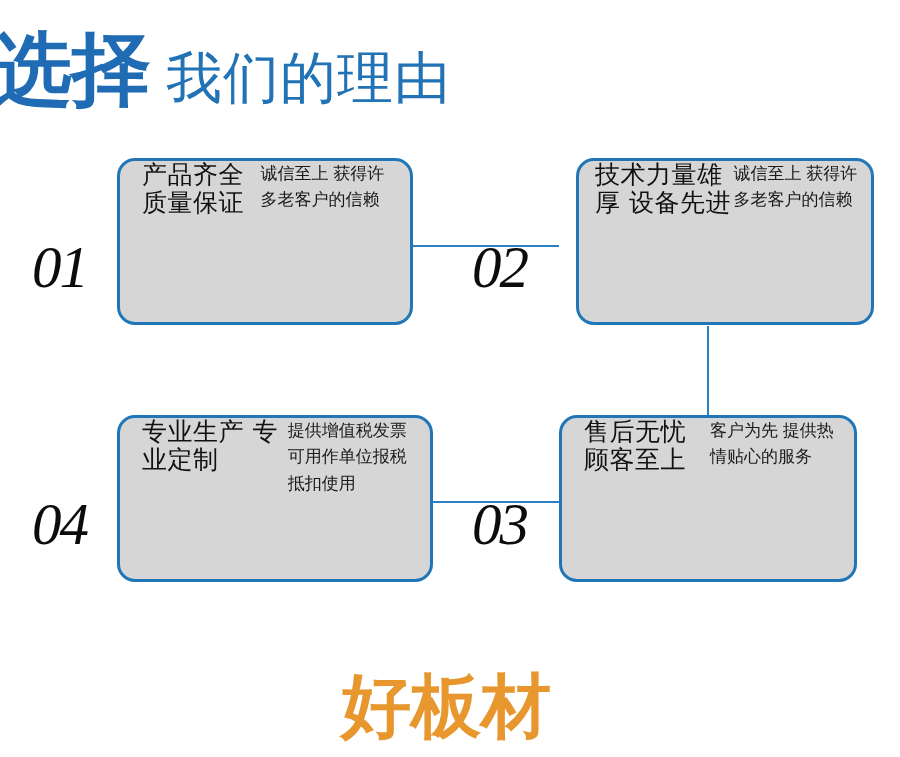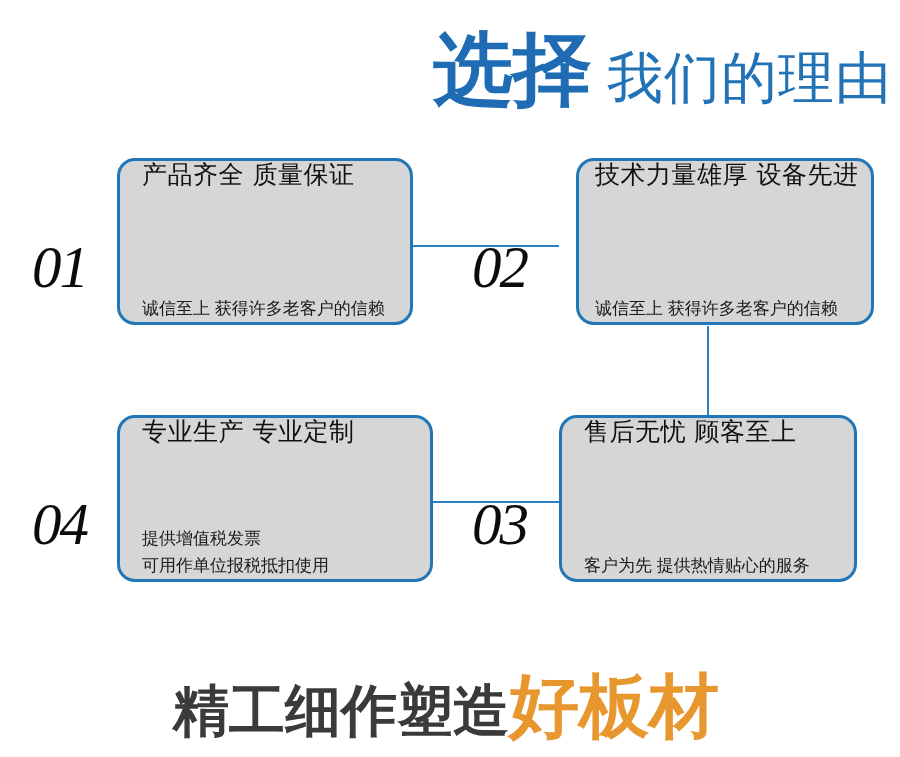--- a/index.html
+++ b/index.html
@@ -17,21 +17,21 @@
 
   
   .header {
     position: absolute;
     left: 0;
     top: 0;
     width: 900px;
     height: 140px;
     display: flex;
     align-items: center;
-    justify-content: flex-end;
+    justify-content: flex-start;
   }
   .header-inner {
     display: flex;
     align-items: baseline;
     transform: translateX(-8px);
   }
   .header-strong {
     font-size: 80px;
     font-weight: 700;
     color: #1f6cb4;
@@ -82,22 +82,22 @@
     border-radius: 18px;
     padding: 0;
   }
   .card-body {
     position: absolute;
     left: 0;
     right: 0;
     top: 0;
     bottom: 0;
     display: flex;
-    flex-direction: column;
-    justify-content: space-between;
+    flex-direction: row;
+    justify-content: flex-start;
   }
   .card-title {
     color: #111111;
     font-size: 25px;
     font-weight: 400;
     letter-spacing: 0.5px;
     line-height: 1.1;
     margin: 0 0 12px 0;
     font-family: "DejaVu Sans", "Liberation Sans", sans-serif;
   }
@@ -212,16 +212,15 @@
 <div class="card" id="card-03">
   <div class="card-body">
     <div class="card-title">售后无忧 顾客至上</div>
     <div class="card-desc">客户为先 提供热情贴心的服务</div>
   </div>
 </div>
 <div class="numeral" id="num-03">03</div>
 
 <div class="footer">
   <div class="footer-inner">
-    <span class="footer-dark">精工细作塑造</span>
     <span class="footer-accent">好板材</span>
   </div>
 </div>
 
 </body></html>

